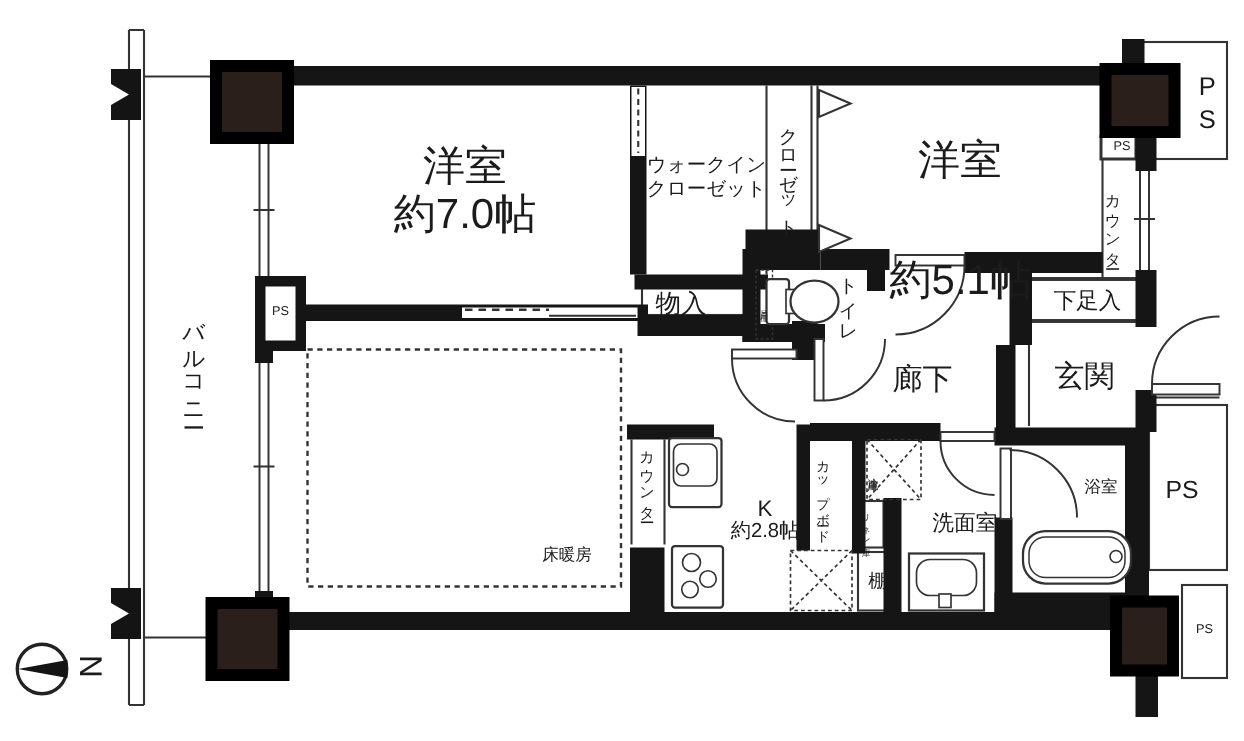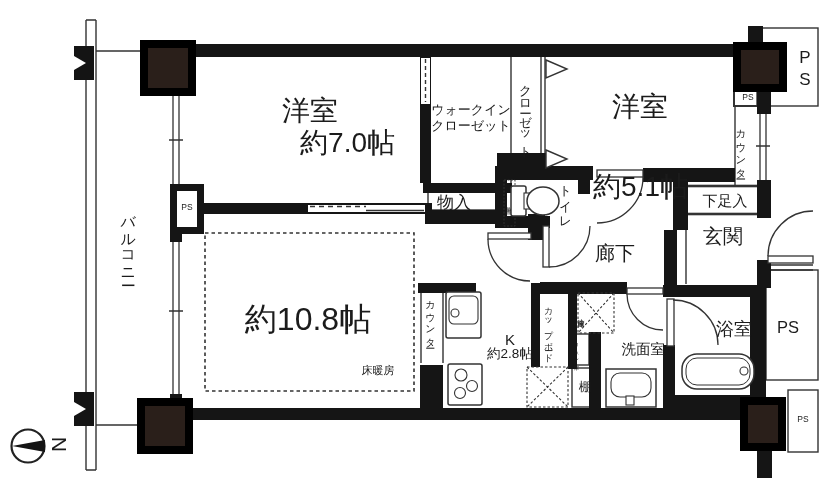--- a/index.html
+++ b/index.html
@@ -164,47 +164,46 @@
     </g>
   </g>
 
   <g>
     <circle cx="28" cy="446" r="16.5" fill="#fff" stroke="#222" stroke-width="2.2"></circle>
     <polygon points="12,446 45,440 45,452" fill="#141414"></polygon>
   </g>
 </svg>
 
   <div class="lbl" style="left:240px;top:96px;width:140px;font-size:28px;">洋室</div>
-  <div class="lbl" style="left:225px;top:128px;width:170px;font-size:28px;text-align:right;">約7.0帖</div>
+  <div class="lbl" style="left:225px;top:128px;width:170px;font-size:28px;">約7.0帖</div>
 
   <div class="lbl" style="left:570px;top:92px;width:140px;font-size:28px;">洋室</div>
   <div class="lbl" style="left:563px;top:124px;width:155px;font-size:28px;margin-top:48px;">約5.1帖</div>
 
   <div class="lbl" style="left:430px;top:103px;width:82px;font-size:13px;">ウォークイン</div>
   <div class="lbl" style="left:430px;top:119px;width:82px;font-size:13px;">クローゼット</div>
 
   <div class="lbl v" style="left:518px;top:74px;height:82px;font-size:12.5px;">クローゼット</div>
   <div class="lbl v" style="left:120px;top:192px;height:100px;font-size:15px;">バルコニー</div>
 
-  <div class="lbl" style="left:213px;top:302px;width:190px;font-size:32px;">約10.8帖</div>
   <div class="lbl" style="left:352px;top:365px;width:52px;font-size:11px;">床暖房</div>
 
   <div class="lbl" style="left:480px;top:332px;width:60px;font-size:15px;">K</div>
   <div class="lbl" style="left:477px;top:347px;width:66px;font-size:13.5px;">約2.8帖</div>
 
   <div class="lbl v" style="left:424px;top:289px;height:58px;font-size:10px;">カウンター</div>
   <div class="lbl v" style="left:543px;top:296px;height:68px;font-size:9px;">カップボード</div>
   <div class="lbl v" style="left:577px;top:296px;height:36px;font-size:7px;">冷蔵庫</div>
   <div class="lbl v" style="left:573px;top:337px;height:27px;font-size:5.5px;">リネン庫</div>
   <div class="lbl" style="left:572px;top:381px;width:26px;font-size:12.5px;">棚</div>
 
   <div class="lbl" style="left:607px;top:342px;width:58px;font-size:14.5px;text-align:right;">洗面室</div>
-  <div class="lbl" style="left:712px;top:320px;width:44px;font-size:18px;">浴室</div>
+  <div class="lbl" style="left:712px;top:320px;width:44px;font-size:11px;">浴室</div>
   <div class="lbl" style="left:589px;top:243px;width:52px;font-size:20px;">廊下</div>
-  <div class="lbl" style="left:700px;top:226px;width:46px;font-size:20px;">玄関</div>
+  <div class="lbl" style="left:700px;top:241px;width:46px;font-size:20px;">玄関</div>
   <div class="lbl" style="left:697px;top:193px;width:56px;font-size:15px;">下足入</div>
   <div class="lbl" style="left:436px;top:194px;width:36px;font-size:17px;">物入</div>
 
   <div class="lbl v" style="left:558px;top:177px;height:44px;font-size:12.5px;">トイレ</div>
   <div class="lbl v" style="left:505px;top:184px;height:40px;font-size:5px;">吊戸棚</div>
 
   <div class="lbl v" style="left:735px;top:116px;height:64px;font-size:10.5px;">カウンター</div>
   <div class="lbl" style="left:736px;top:93px;width:24px;font-size:8.5px;">PS</div>
   <div class="lbl v" style="left:795px;top:48px;height:44px;font-size:17px;letter-spacing:3px;">PS</div>
   <div class="lbl" style="left:176px;top:203px;width:22px;font-size:8.5px;">PS</div>

